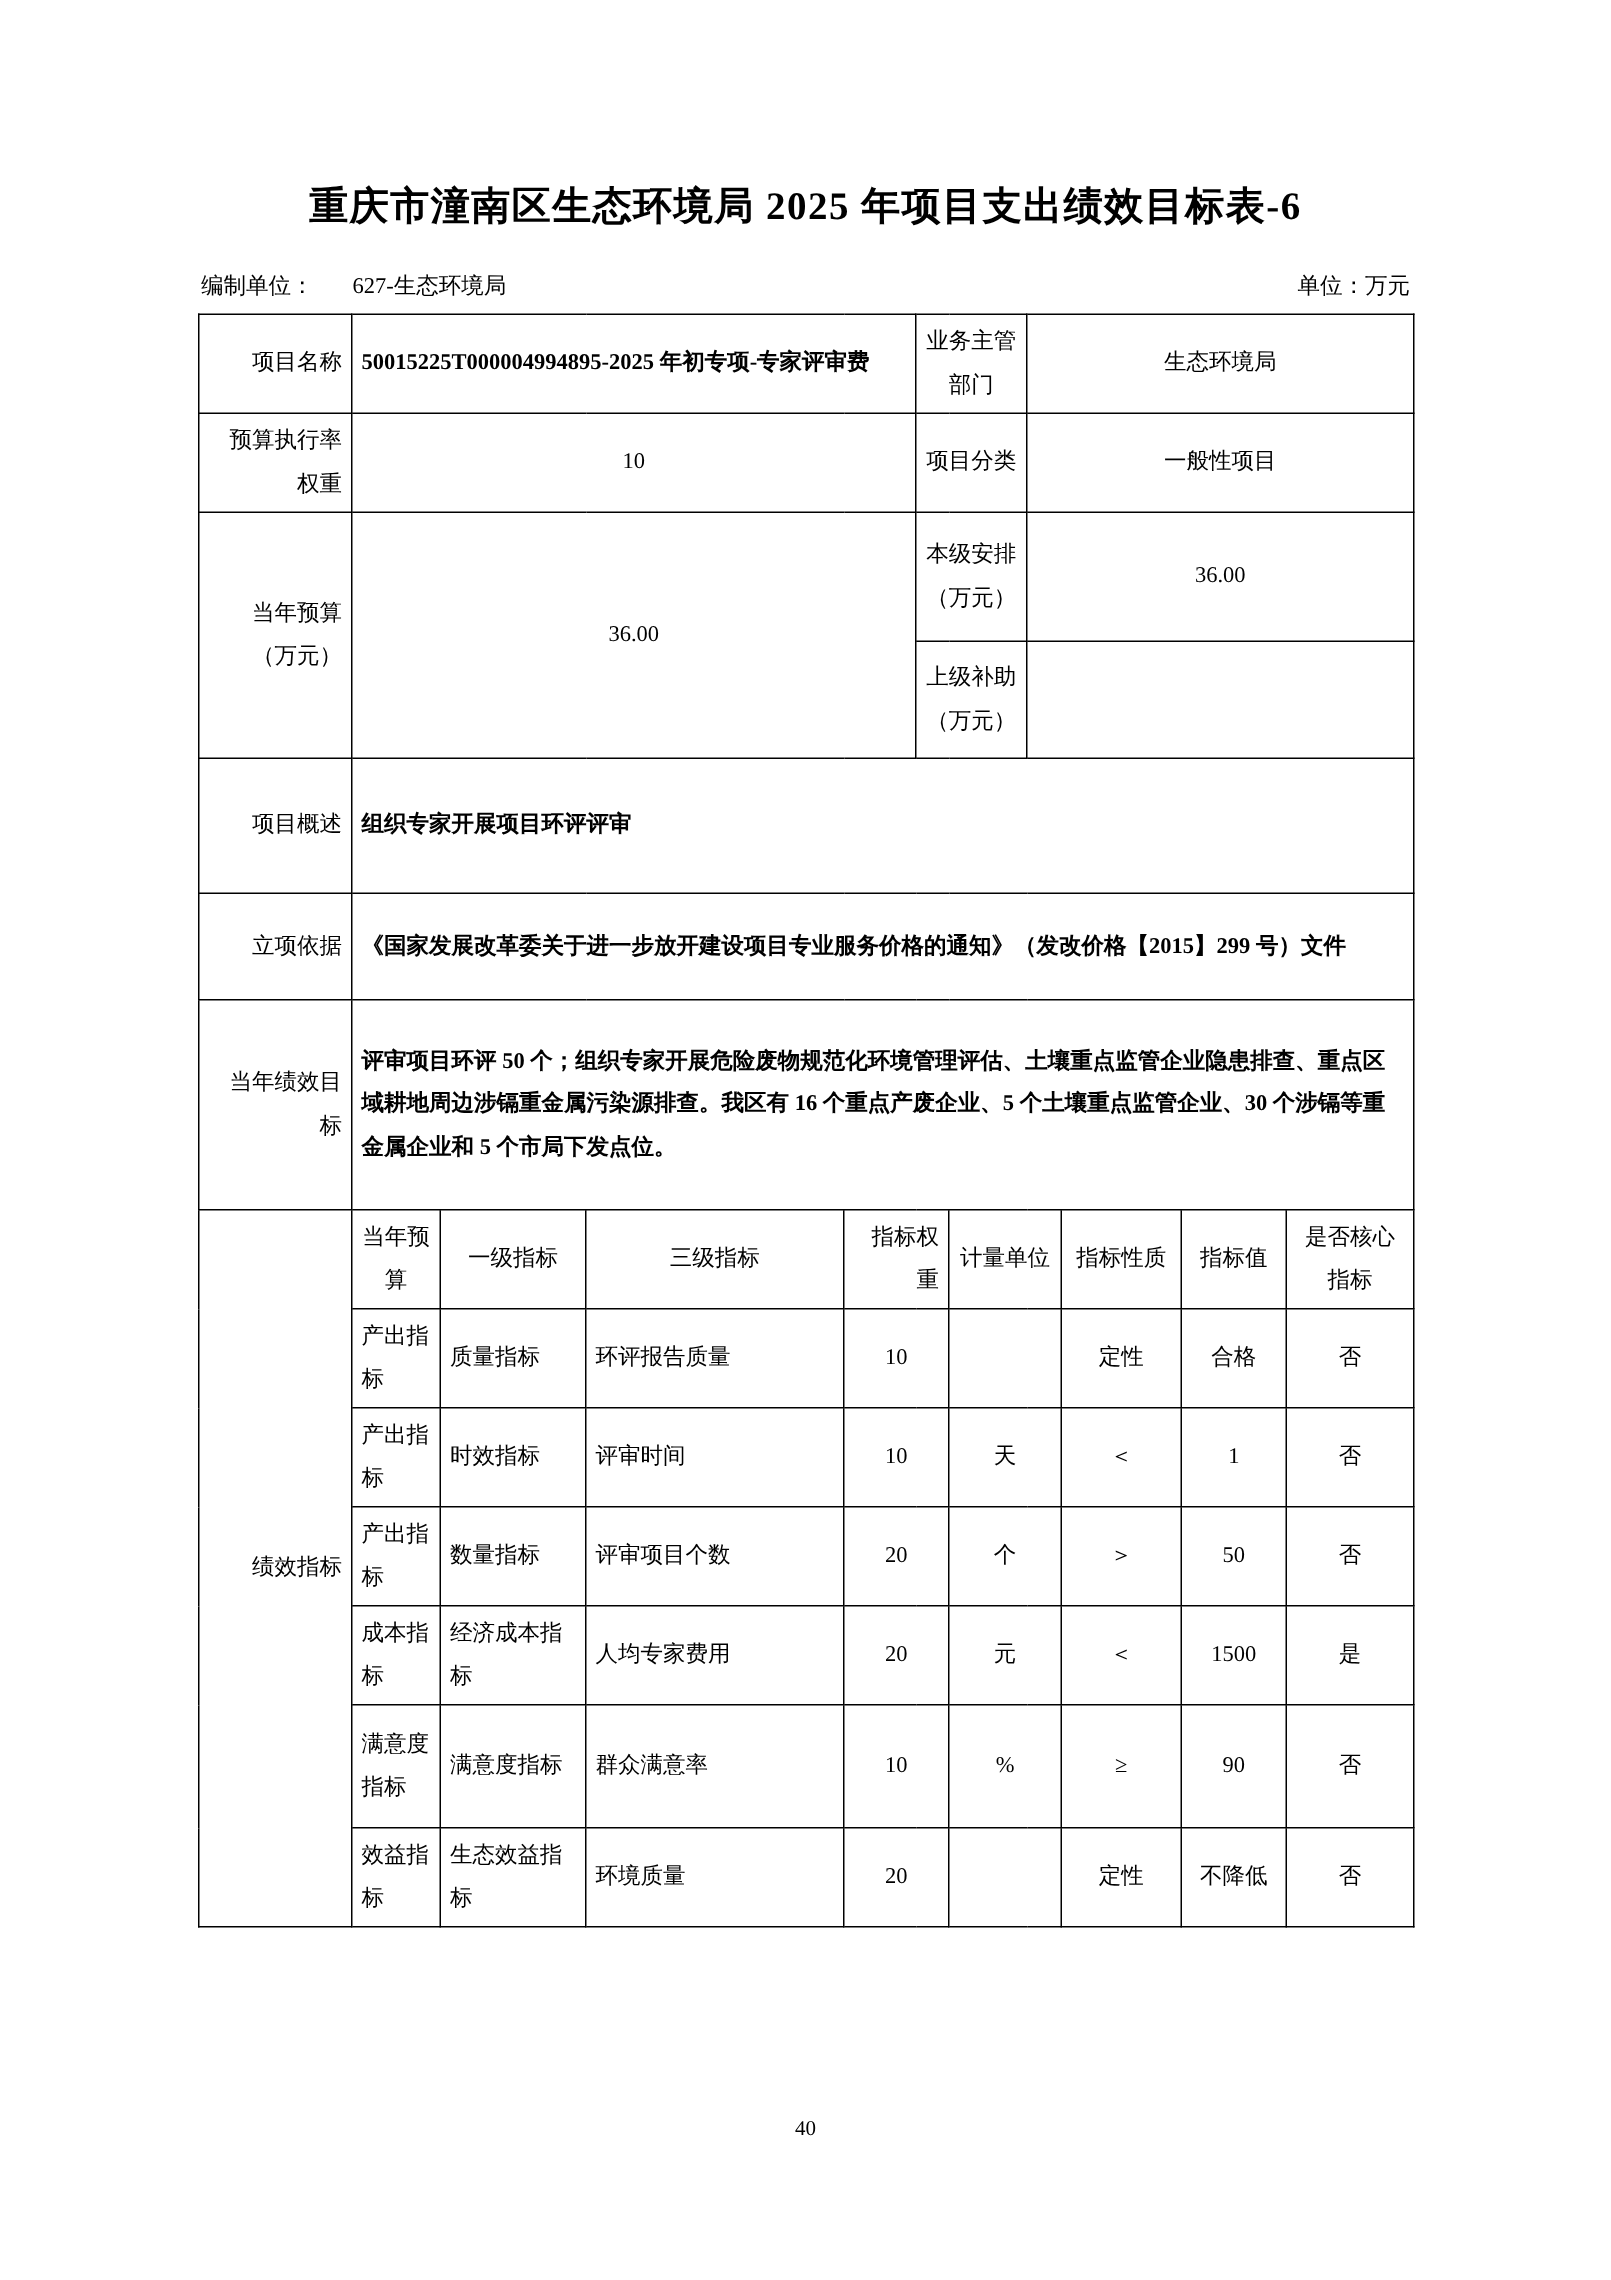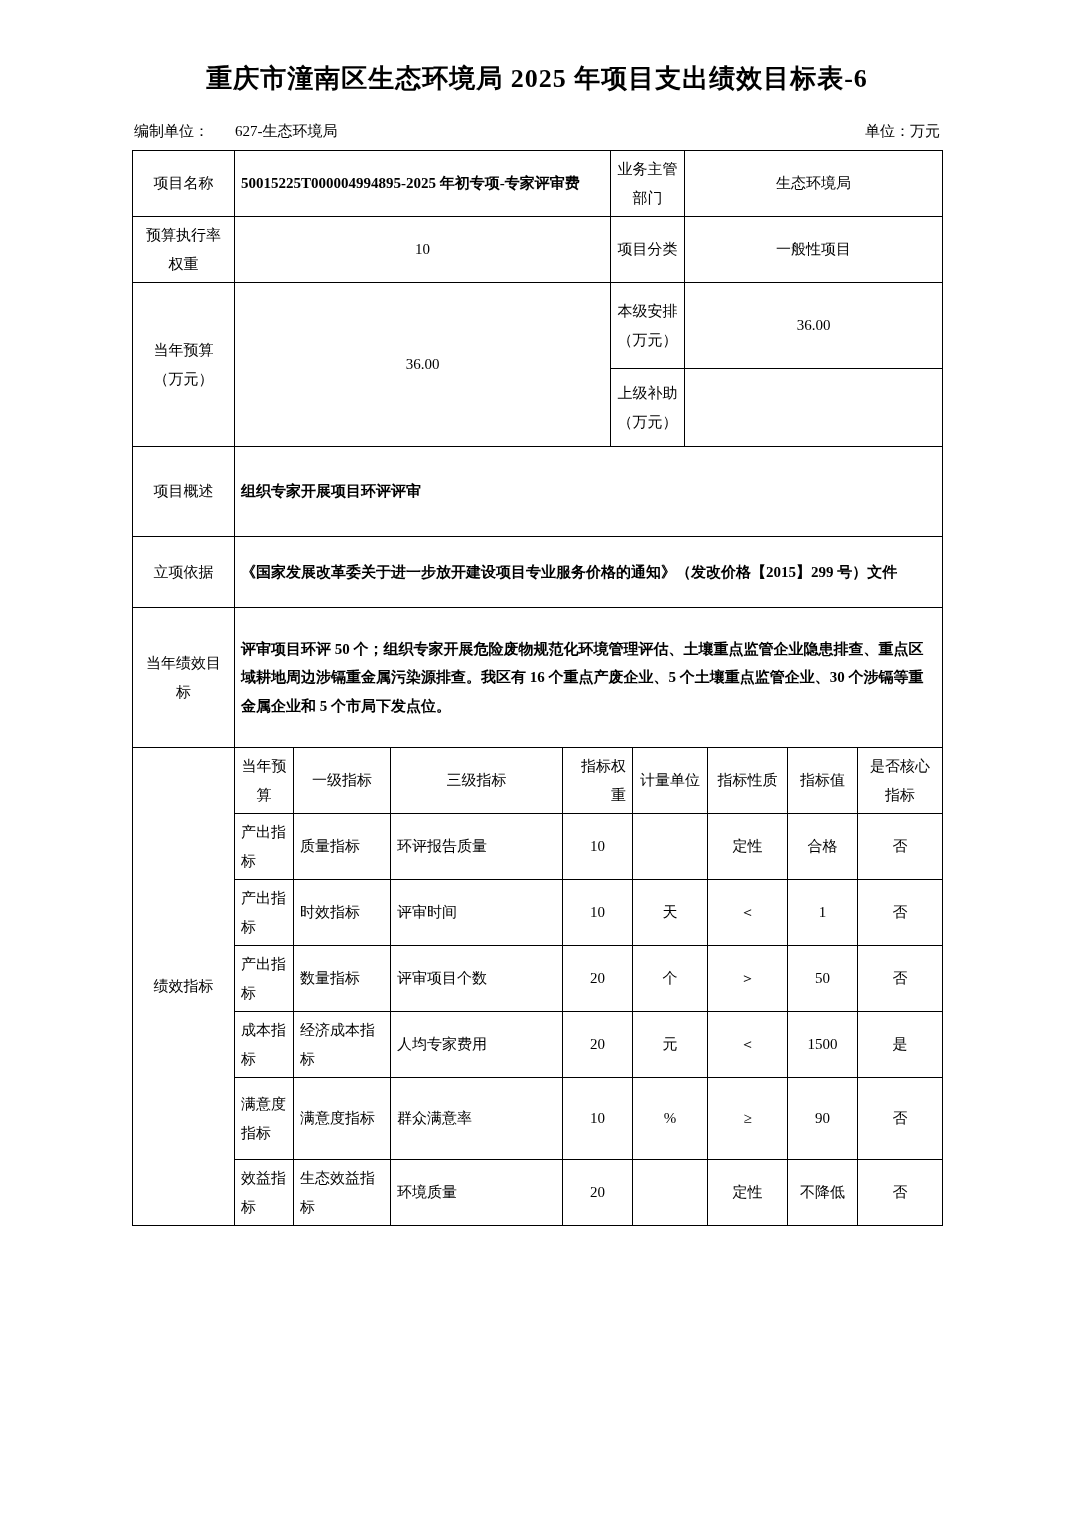--- a/index.html
+++ b/index.html
@@ -12,21 +12,21 @@
   .page {
     position: relative;
     width: 1074px;
     height: 1520px;
     margin: 0 auto;
     background: #fff;
     overflow: hidden;
   }
   .title {
     margin: 0;
-    padding-top: 61px;
+    padding-top: 120px;
     text-align: center;
     font-size: 26px;
     font-weight: bold;
     letter-spacing: 1px;
   }
   .content {
     width: 810px;
     margin: 26px auto 0;
   }
   .meta-row {
@@ -44,21 +44,21 @@
     table-layout: fixed;
     font-size: 15px;
   }
   table.main td {
     border: 1px solid #000;
     vertical-align: middle;
     line-height: 1.9;
     padding: 4px 6px;
     word-break: break-word;
   }
-  td.lbl  { text-align: center; padding: 4px 10px; }
+  td.lbl  { text-align: right; padding: 4px 10px; }
   td.cdept{ text-align: center; padding: 4px 8px; }
   td.txt  { text-align: left; padding: 6px 12px; line-height: 1.85; font-weight: bold; }
   td.ctr  { text-align: center; }
   td.hdr  { text-align: center; padding: 4px 6px; }
   td.hdr-weight { padding: 4px 6px; text-align: right; }
   td.hdr-unit   { padding: 4px 10px; }
   td.hdr-nature { padding: 4px 12px; }
   td.c-l1 { text-align: left; padding: 4px 8px; }
   td.c-l2 { text-align: left; padding: 4px 14px 4px 10px; }
   td.c-l3 { text-align: left; padding: 4px 6px 4px 10px; }
@@ -215,13 +215,14 @@
           <td class="ctr" colspan="2">20</td>
           <td class="ctr" colspan="2"></td>
           <td class="ctr">定性</td>
           <td class="ctr">不降低</td>
           <td class="ctr">否</td>
         </tr>
       </tbody>
     </table>
   </div>
 
+  <div class="page-number">40</div>
 </div>
 
 </body></html>

